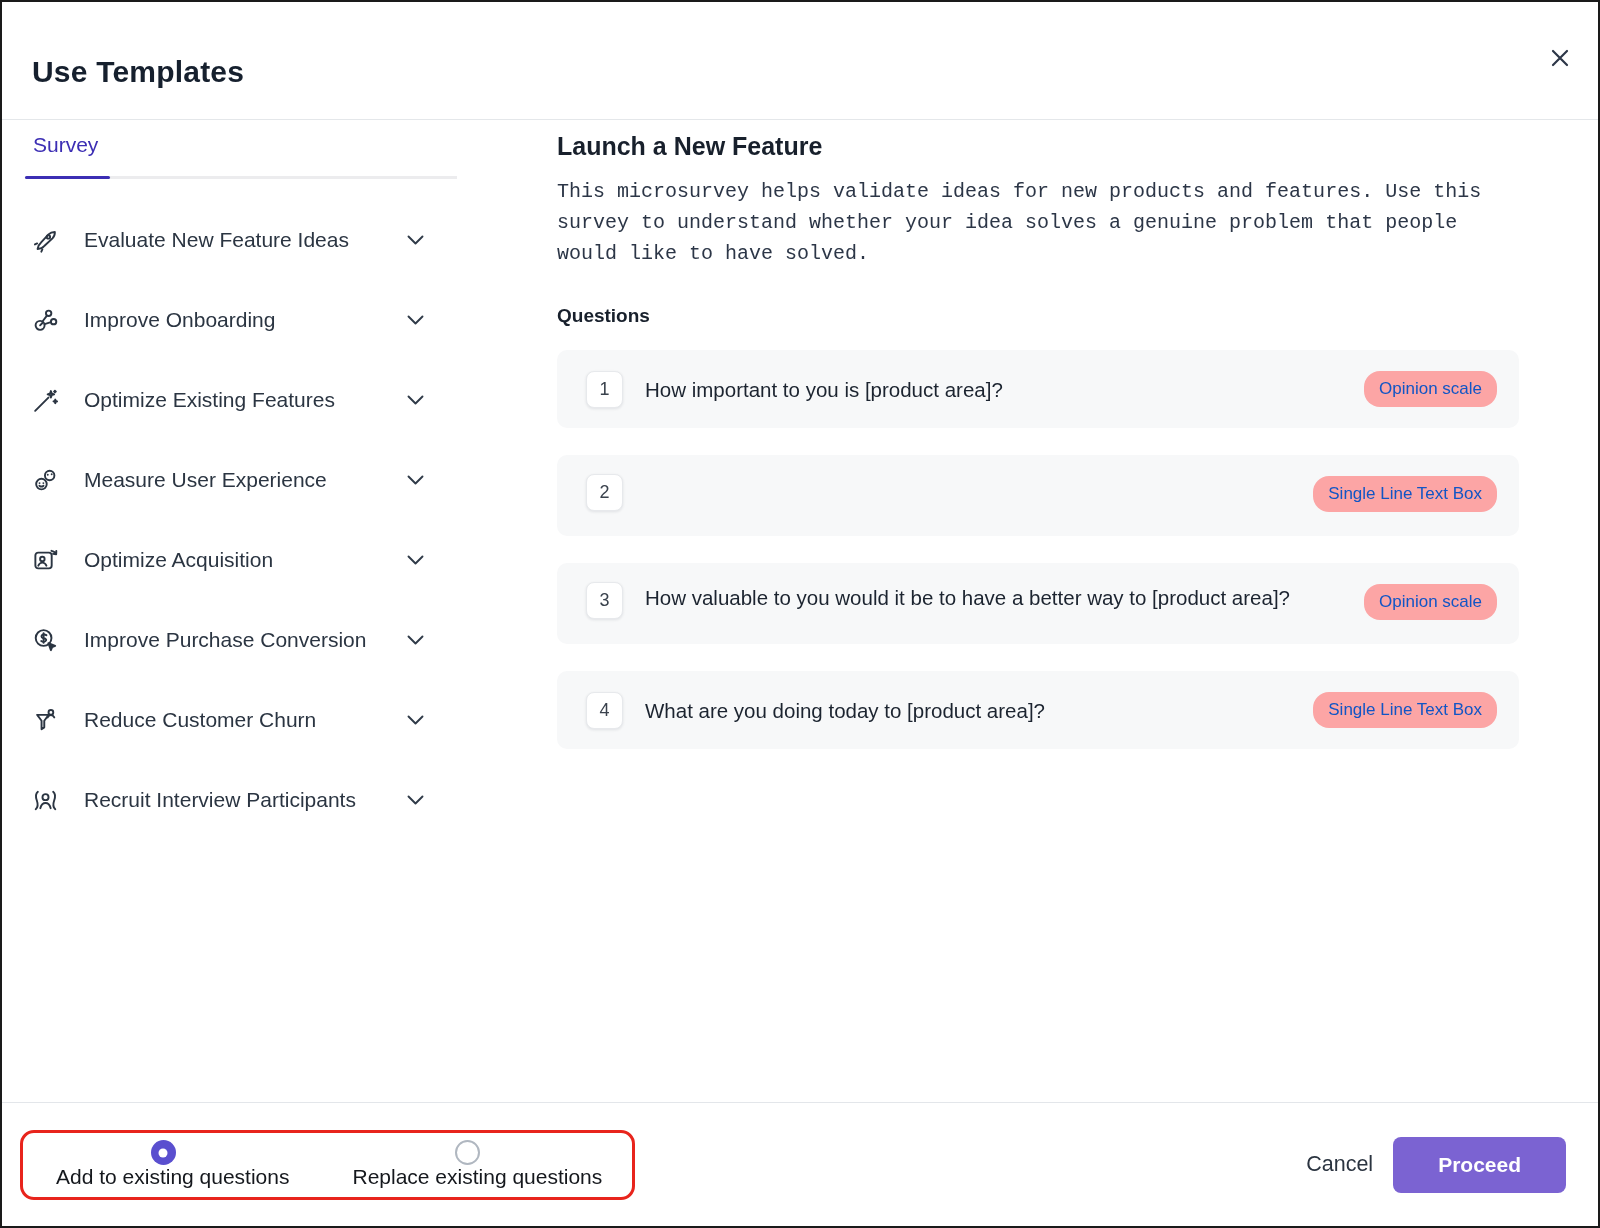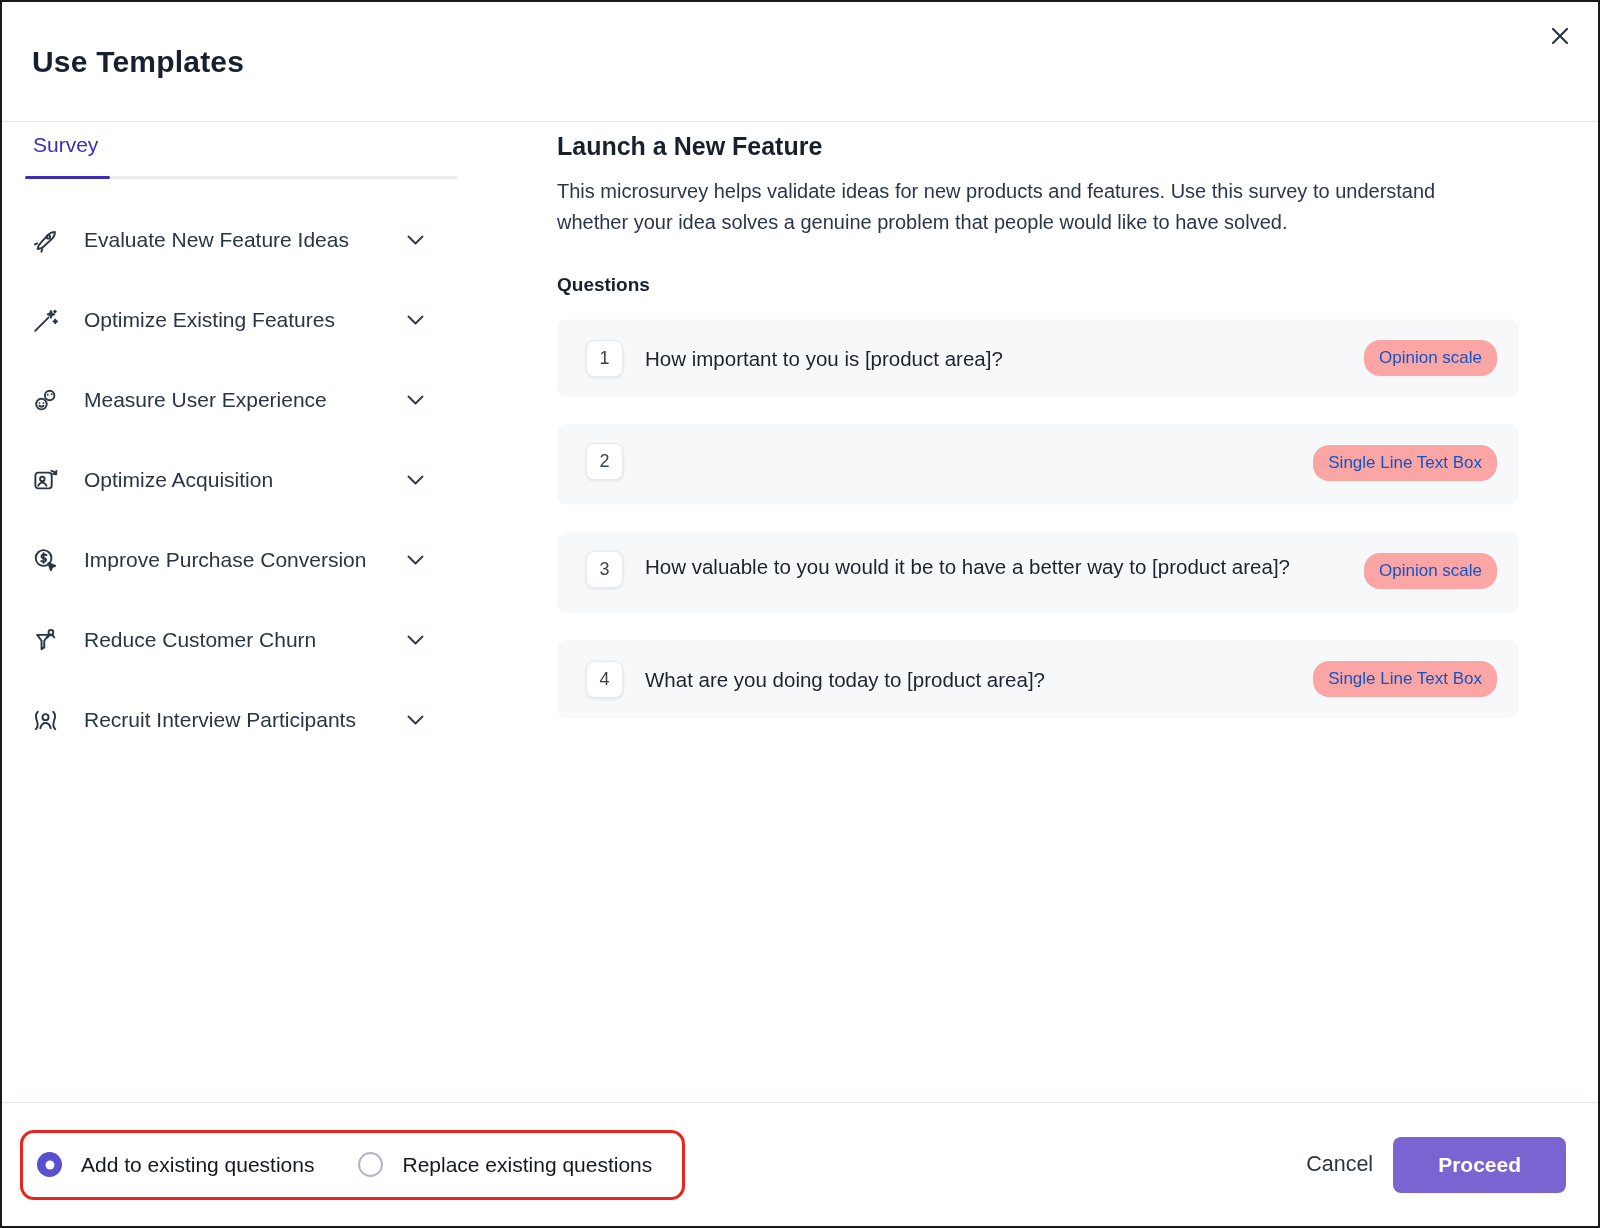--- a/index.html
+++ b/index.html
@@ -8,26 +8,27 @@
     font-family: "Liberation Sans", sans-serif;
     background: #ffffff;
     border: 2px solid #1a1a1a;
     position: relative;
     overflow: hidden;
     color: #1b2430;
   }
 
   
   .modal-header {
-    height: 120px;
+    height: 96px;
     border-bottom: 1px solid #e4e7ea;
     display: flex;
     align-items: center;
     padding: 0 30px;
     position: relative;
+    margin-top: 22px;
   }
   .modal-title {
     font-size: 30px;
     font-weight: 700;
     color: #16202e;
     letter-spacing: 0.2px;
   }
   .close-btn {
     position: absolute;
     top: 14px;
@@ -113,20 +114,21 @@
     font-size: 25px;
     font-weight: 700;
     color: #18202c;
   }
   .content-desc {
     margin-top: 15px;
     font-size: 20px;
     line-height: 31px;
     color: #2c3647;
     max-width: 945px;
+    font-family: Liberation Mono, monospace;
   }
   .questions-label {
     margin-top: 36px;
     font-size: 19px;
     font-weight: 700;
     color: #18202c;
   }
   .question-rows { margin-top: 23px; }
   .question-row {
     background: #f7f8f9;
@@ -190,20 +192,21 @@
     border: 3.5px solid #e8241c;
     border-radius: 14px;
     height: 70px;
     padding: 0 30px 0 14px;
     gap: 44px;
   }
   .radio-option {
     display: flex;
     align-items: center;
     cursor: pointer;
+    flex-direction: column;
   }
   .radio-circle {
     width: 25px; height: 25px;
     border-radius: 50%;
     flex-shrink: 0;
     position: relative;
   }
   .radio-circle.selected { background: #5a4fcf; }
   .radio-circle.selected::after {
     content: "";
@@ -281,20 +284,37 @@
             </svg>
           </span>
     <span class="t-label">Evaluate New Feature Ideas</span>
     <span class="t-chevron">
       <svg width="17" height="11" viewBox="0 0 17 11" fill="none" stroke="#2f3a48" stroke-width="1.9" stroke-linecap="round" stroke-linejoin="round">
         <path d="M1.5 1.5l7 7 7-7"></path>
       </svg>
     </span>
   </div>
 
+  <div class="template-item">
+    <span class="t-icon">
+            <svg viewBox="0 0 24 24" fill="none" stroke="currentColor" stroke-width="1.7" stroke-linecap="round" stroke-linejoin="round">
+              <circle cx="7.2" cy="16.3" r="4"></circle>
+              <path d="M7.2 16.3l2-2.1"></path>
+              <circle cx="14.8" cy="5.6" r="2.4"></circle>
+              <circle cx="19.2" cy="13" r="2.4"></circle>
+              <path d="M9.3 12.9l3.8-5M11.2 15.3l5.6-1.8"></path>
+            </svg>
+          </span>
+    <span class="t-label">Improve Onboarding</span>
+    <span class="t-chevron">
+      <svg width="17" height="11" viewBox="0 0 17 11" fill="none" stroke="#2f3a48" stroke-width="1.9" stroke-linecap="round" stroke-linejoin="round">
+        <path d="M1.5 1.5l7 7 7-7"></path>
+      </svg>
+    </span>
+  </div>
 
   <div class="template-item">
     <span class="t-icon">
             <svg viewBox="0 0 24 24" fill="none" stroke="currentColor" stroke-width="1.7" stroke-linecap="round" stroke-linejoin="round">
               <path d="M2.8 21.2L14.6 9.4"></path>
               <path d="M16.8 3.6l.7 2.2 2.2.7-2.2.7-.7 2.2-.7-2.2-2.2-.7 2.2-.7z"></path>
               <path d="M20.7 11.2l.4 1.2 1.2.4-1.2.4-.4 1.2-.4-1.2-1.2-.4 1.2-.4z"></path>
               <path d="M20.4 3.2v1.6M19.6 4h1.6"></path>
             </svg>
           </span>

